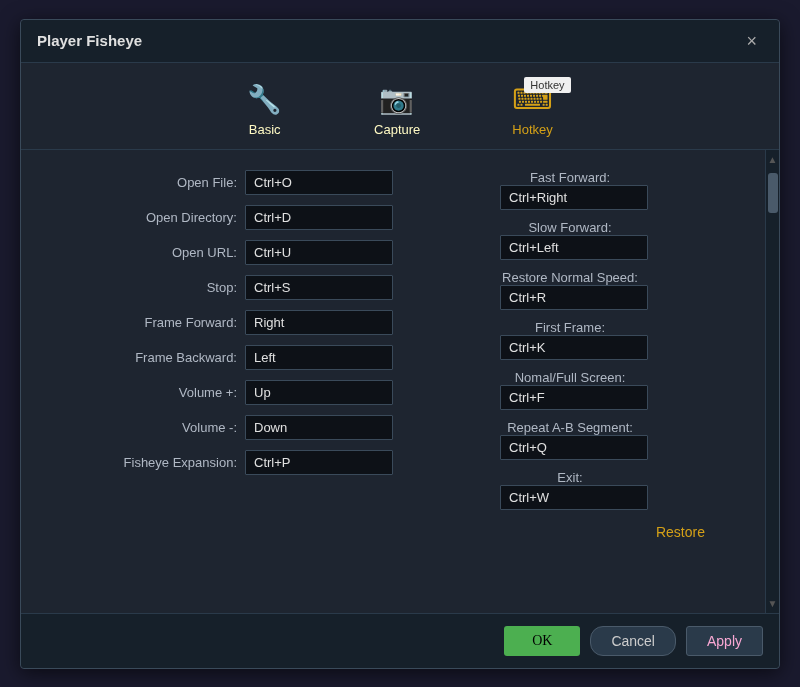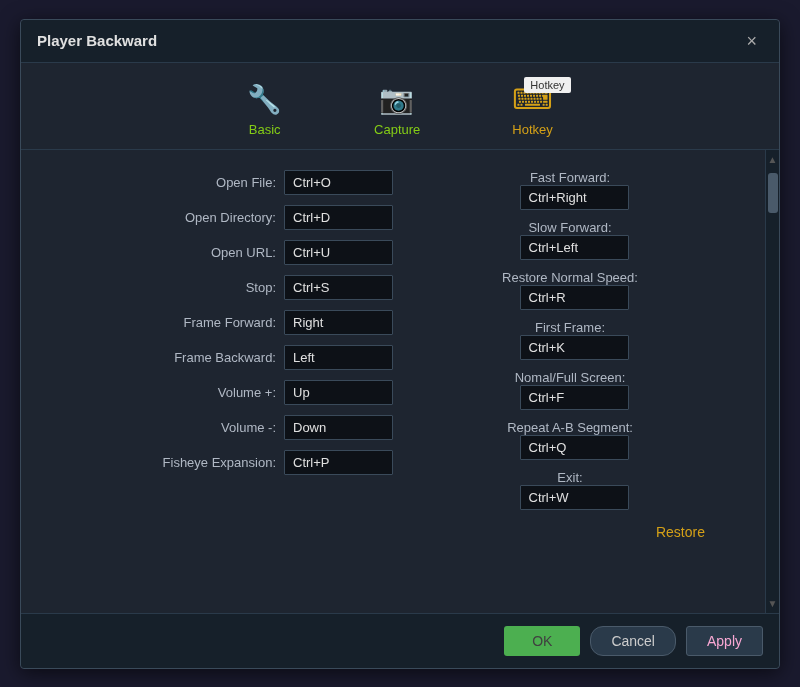--- a/index.html
+++ b/index.html
@@ -62,21 +62,21 @@
       cursor: pointer;
       padding: 4px 16px;
     }
     .tab-icon {
       font-size: 28px;
       color: #888;
     }
     .tab-item.active .tab-icon { color: #d4a017; }
     .tab-label {
       font-size: 13px;
-      color: #84cc16;
+      color: #fef9c3;
     }
     .tab-item.active .tab-label { color: #d4a017; }
 
     .hotkey-tooltip {
       position: relative;
     }
     .tooltip-box {
       position: absolute;
       top: -2px;
       left: 28px;
@@ -146,21 +146,21 @@
       text-align: right;
       margin-right: 8px;
       white-space: nowrap;
     }
     .setting-input {
       background: #0d1117;
       border: 1px solid #3a4a5a;
       color: #e0e0e0;
       font-size: 13px;
       padding: 4px 8px;
-      width: 109px;
+      width: 148px;
       outline: none;
       border-radius: 1px;
     }
 
     .right-col .setting-row {
       justify-content: flex-end;
       margin-left: 20px;
       flex-direction: column;
     }
 
@@ -184,26 +184,27 @@
       padding: 12px 16px;
       display: flex;
       justify-content: flex-end;
       gap: 10px;
       background: #16202a;
       border-top: 1px solid #2a3a4a;
       border-radius: 0 0 4px 4px;
     }
     .btn-ok {
       background: #4caf50;
-      color: #404040;
+      color: #000000;
       border: none;
       padding: 6px 28px;
       font-size: 14px;
       cursor: pointer;
       border-radius: 3px;
+      font-family: Liberation Serif, serif;
     }
     .btn-cancel {
       background: #2a3a4a;
       color: #ccc;
       border: 1px solid #4a5a6a;
       padding: 6px 20px;
       font-size: 14px;
       cursor: pointer;
       border-radius: 13px;
     }
@@ -215,21 +216,21 @@
       font-size: 14px;
       cursor: pointer;
       border-radius: 3px;
     }
   </style>
 </head>
 <body>
 
 <div class="dialog">
   <div class="title-bar">
-    <span class="title-bar-text">Player Backward</span>
+    <span class="title-bar-text">Player Fisheye</span>
     <button class="close-btn">×</button>
   </div>
 
   <div class="tabs-row">
     <div class="tab-item">
       <span class="tab-icon">🔧</span>
       <span class="tab-label">Basic</span>
     </div>
     <div class="tab-item">
       <span class="tab-icon">📷</span>

